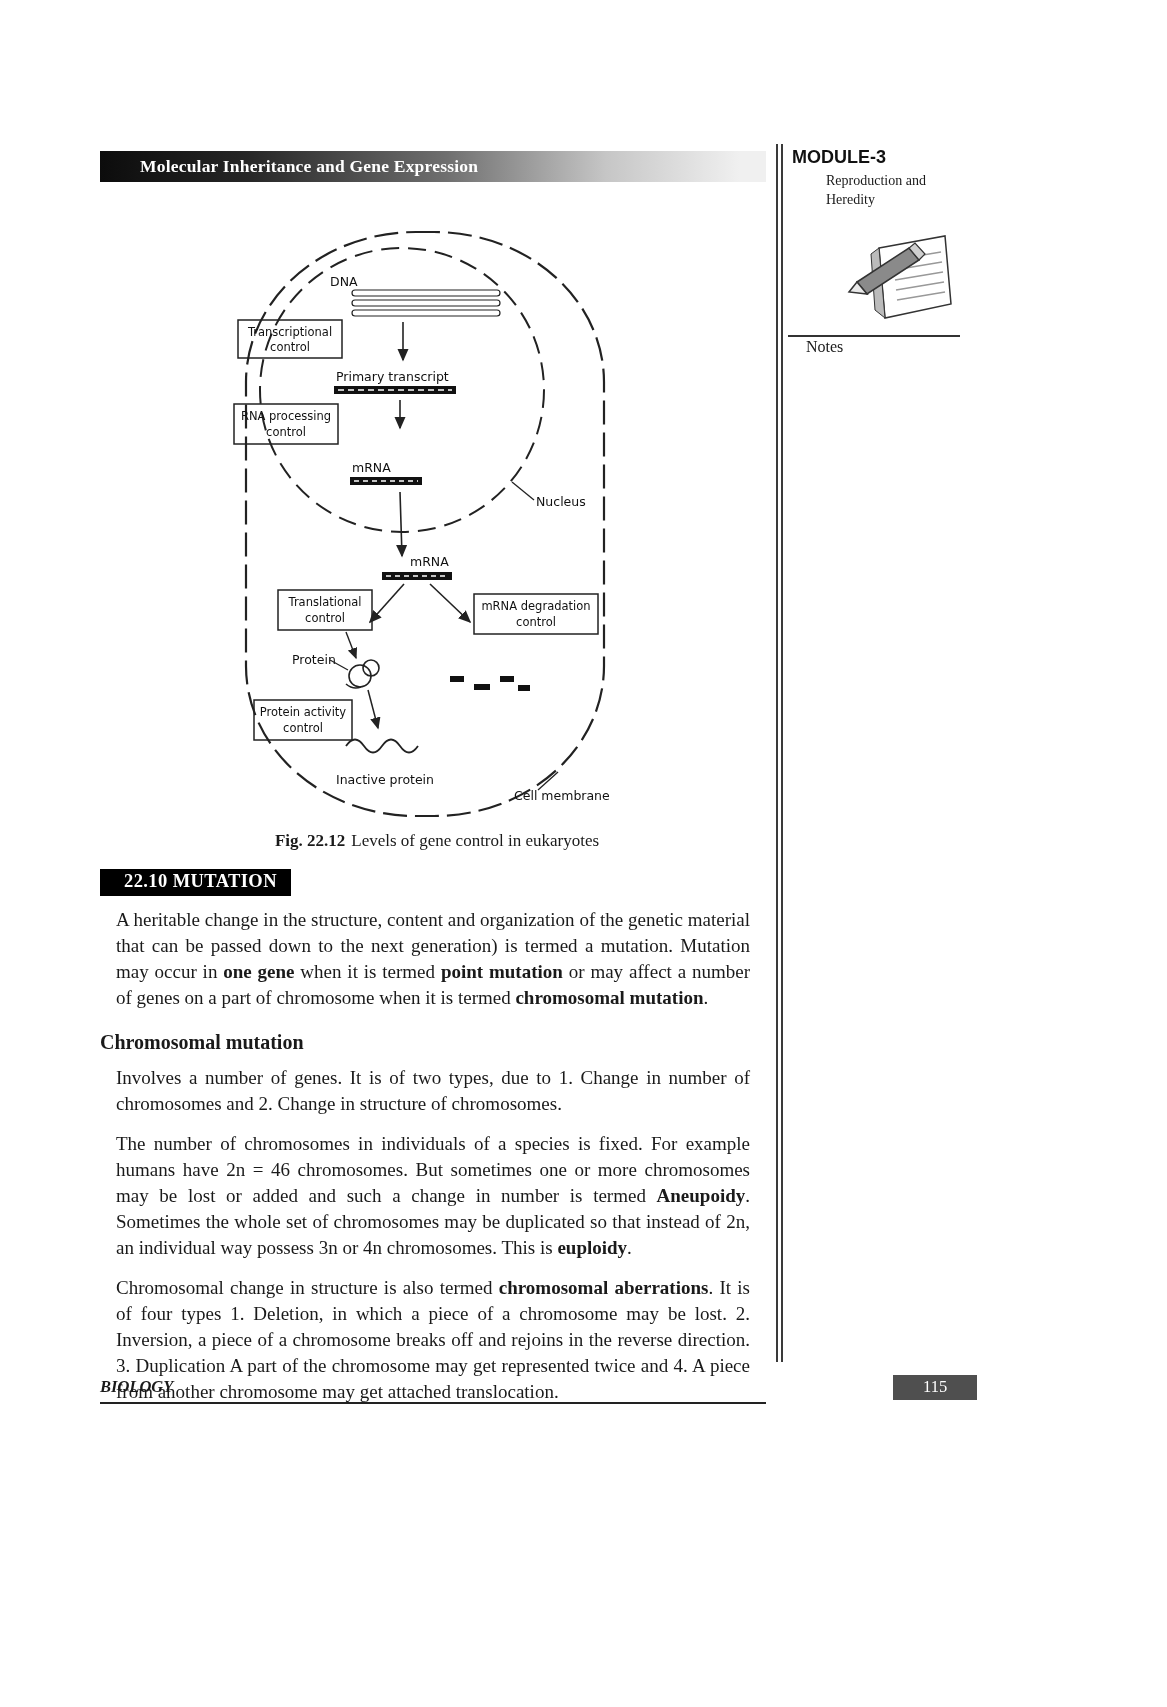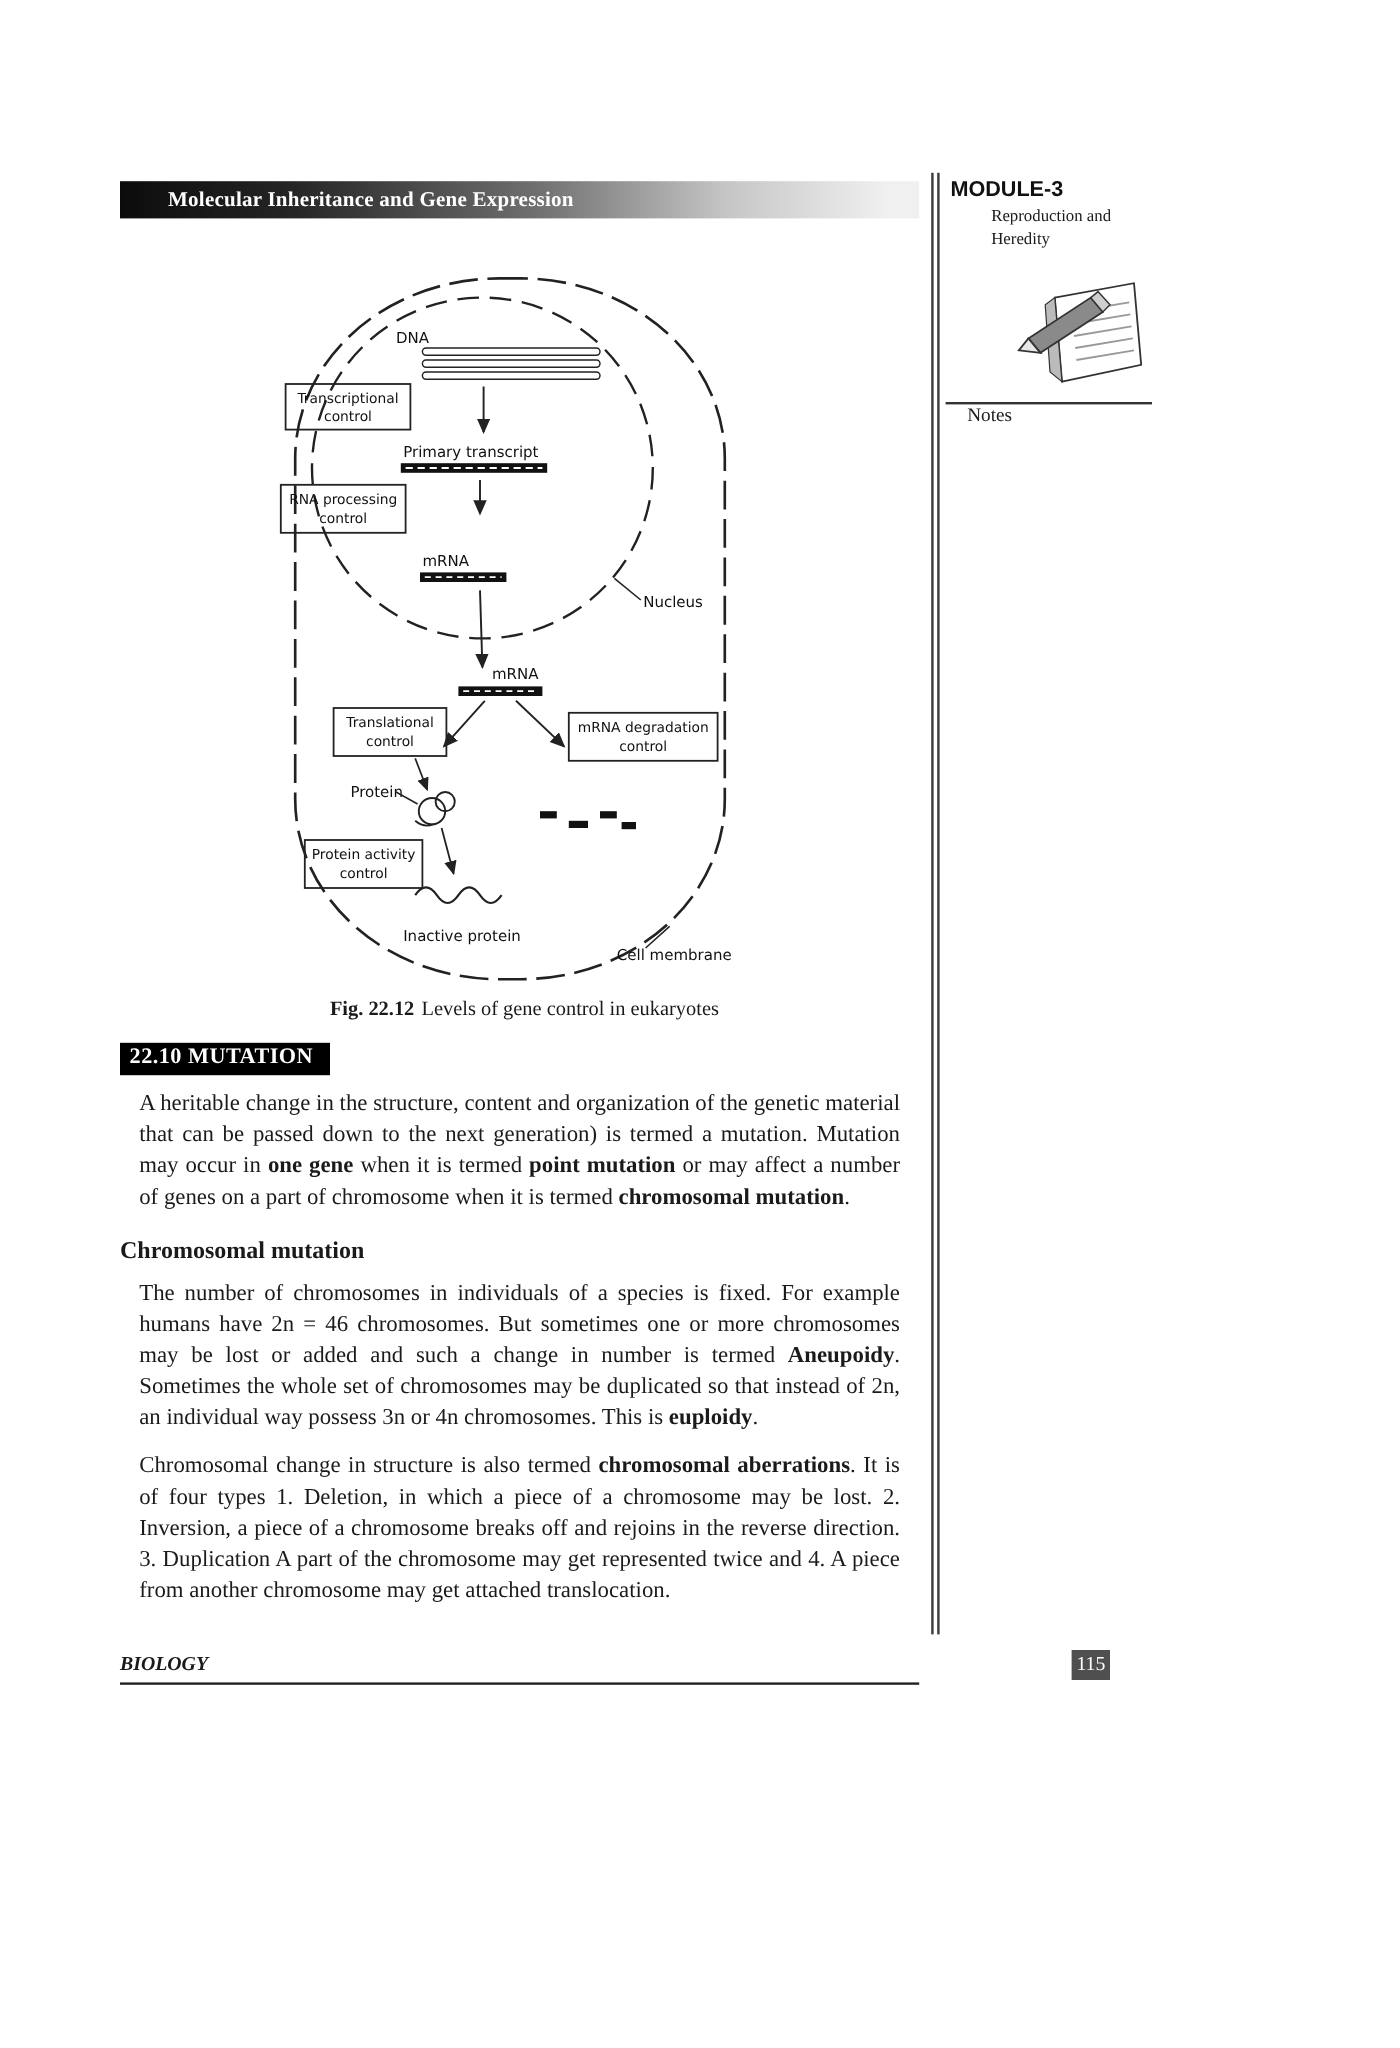--- a/index.html
+++ b/index.html
@@ -55,42 +55,42 @@
   svg text { font-family: "DejaVu Sans", sans-serif; font-size: 12.5px; fill: #111; }
   svg .boxlabel { font-size: 11.5px; }
   svg .stroke { stroke: #222; fill: none; }
 
   
   .content {
     position: absolute; left: 100px; top: 869px; width: 666px;
   }
   .section-heading {
     display: inline-block; background: #000; color: #fff;
-    font-weight: bold; font-size: 18.5px; padding: 2px 14px 4px 8px;
+    font-weight: bold; font-size: 18.5px; padding: 2px 14px 4px 24px;
     letter-spacing: 0.4px;
   }
   .content p {
     font-size: 19px; line-height: 26px; text-align: justify;
     margin: 11px 16px 14px;
   }
   .content h3 { font-size: 20px; margin: 20px 0 4px; }
 
   
   .footer-left {
     position: absolute; left: 100px; top: 1377px;
     font-weight: bold; font-style: italic; font-size: 16.5px;
   }
   .footer-line {
     position: absolute; left: 100px; top: 1402px; width: 666px;
     border-top: 2px solid #222;
   }
   .page-badge {
     position: absolute; left: 893px; top: 1375px;
     background: #4f4f4f; color: #fff; font-size: 16.5px;
-    padding: 2px 4px 3px;
+    padding: 2px 30px 3px;
   }
 </style>
 </head>
 <body>
 
 <div class="page">
 
   <div class="header-bar">
     <span class="bar-title">Molecular Inheritance and Gene Expression</span>
   </div>
@@ -202,20 +202,21 @@
   </svg>
 
   <div class="fig-caption">
     <b>Fig. 22.12</b><span>Levels of gene control in eukaryotes</span>
   </div>
 
   <div class="content">
     <div class="section-heading">22.10 MUTATION</div>
     <p><span>A heritable change in the structure, content and organization of the genetic material that can be passed down to the next generation) is termed a mutation. Mutation may occur in </span><b>one gene</b><span> when it is termed </span><b>point mutation</b><span> or may affect a number of genes on a part of chromosome when it is termed </span><b>chromosomal mutation</b><span>.</span></p>
     <h3>Chromosomal mutation</h3>
+    <p><span>Involves a number of genes. It is of two types, due to 1. Change in number of chromosomes and 2. Change in structure of chromosomes.</span></p>
     <p><span>The number of chromosomes in individuals of a species is fixed. For example humans have 2n = 46 chromosomes. But sometimes one or more chromosomes may be lost or added and such a change in number is termed </span><b>Aneupoidy</b><span>. Sometimes the whole set of chromosomes may be duplicated so that instead of 2n, an individual way possess 3n or 4n chromosomes. This is </span><b>euploidy</b><span>.</span></p>
     <p><span>Chromosomal change in structure is also termed </span><b>chromosomal aberrations</b><span>. It is of four types 1. Deletion, in which a piece of a chromosome may be lost. 2. Inversion, a piece of a chromosome breaks off and rejoins in the reverse direction. 3. Duplication A part of the chromosome may get represented twice and 4. A piece from another chromosome may get attached translocation.</span></p>
   </div>
 
   <div class="footer-left">BIOLOGY</div>
   <div class="footer-line"></div>
   <div class="page-badge">115</div>
 
 </div>
 

